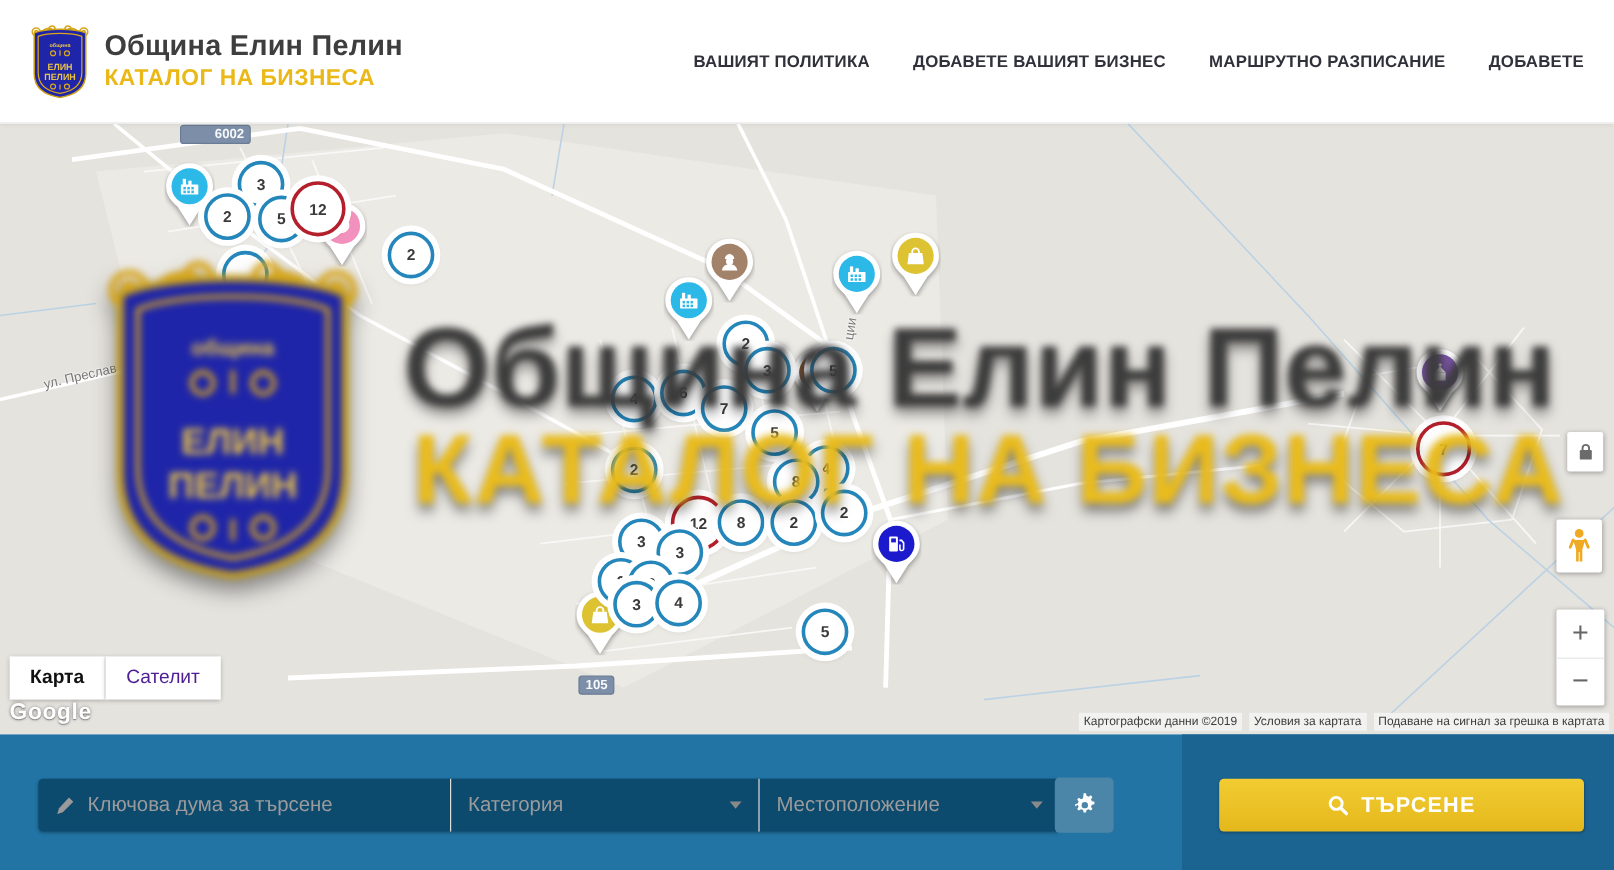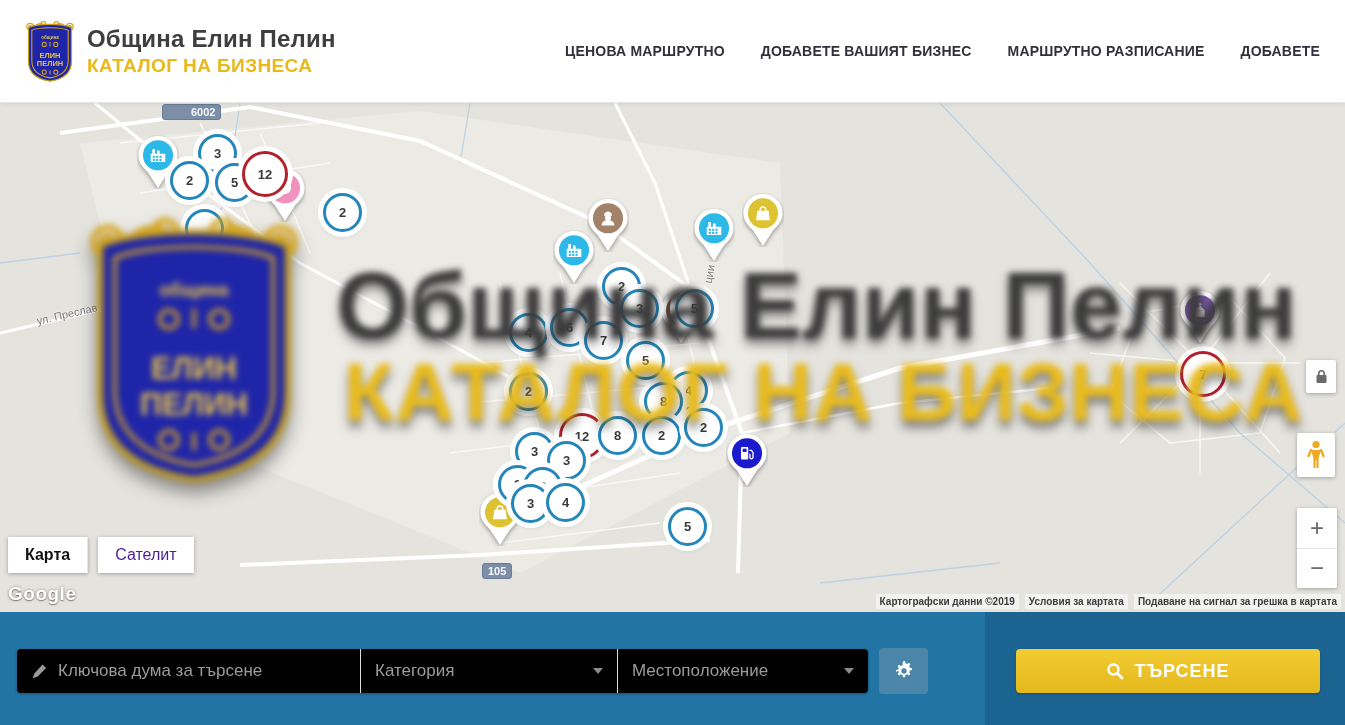--- a/index.html
+++ b/index.html
@@ -29,41 +29,41 @@
            font-size:13px;font-weight:600;color:#3a3a3a;z-index:6;cursor:pointer;}
   .cluster.red{width:40px;height:40px;margin:-24px 0 0 -24px;border-color:#b3202c;}
   
   .wm{position:absolute;pointer-events:none;z-index:10;}
   .wm-emblem{left:85px;top:110px;filter:blur(3px) drop-shadow(0 10px 9px rgba(0,0,0,.45));}
   .wm-line1{left:336px;top:156px;font-size:94px;font-weight:bold;color:#3c3c3c;line-height:1;
             filter:blur(3px);text-shadow:0 6px 9px rgba(0,0,0,.45);white-space:nowrap;}
   .wm-line2{left:344px;top:248px;font-size:82px;font-weight:bold;color:#e9bb1b;line-height:1;
             filter:blur(3px);text-shadow:0 7px 9px rgba(0,0,0,.5);white-space:nowrap;letter-spacing:1px;}
   
-  .maptype{position:absolute;left:8px;top:434px;display:flex;z-index:20;gap:10px;}
+  .maptype{position:absolute;left:8px;top:444px;display:flex;z-index:20;}
   .maptype div{background:#fff;height:36px;display:flex;align-items:center;justify-content:center;
                box-shadow:0 1px 4px rgba(0,0,0,.3);cursor:pointer;font-size:16px;padding:0 17px;}
   .maptype .mt-map{font-weight:bold;color:#111;border-right:1px solid #e8e8e8;}
   .maptype .mt-sat{color:#4c1d95;}
   .google-logo{position:absolute;left:8px;top:480px;z-index:20;color:#fff;font-size:19px;font-weight:bold;
                letter-spacing:.5px;text-shadow:0 0 3px rgba(0,0,0,.4),0 1px 1px rgba(0,0,0,.35);cursor:pointer;}
   .attrib{position:absolute;right:4px;top:491px;z-index:20;display:flex;gap:6px;}
-  .attrib span{background:rgba(245,245,245,.85);color:#3c3c3c;font-size:10px;padding:2px 4px;white-space:nowrap;font-weight:bold;}
+  .attrib span{background:rgba(245,245,245,.85);color:#3c3c3c;font-size:10px;padding:2px 4px;white-space:nowrap;}
   .ctrl{position:absolute;background:#fff;box-shadow:0 1px 4px rgba(0,0,0,.3);border-radius:2px;z-index:20;
         display:flex;align-items:center;justify-content:center;cursor:pointer;}
   .ctrl-lock{left:1306px;top:257px;width:30px;height:33px;}
   .ctrl-pegman{left:1297px;top:330px;width:38px;height:44px;}
   .zoombox{position:absolute;left:1297px;top:405px;width:40px;height:80px;background:#fff;border-radius:2px;
            box-shadow:0 1px 4px rgba(0,0,0,.3);z-index:20;display:flex;flex-direction:column;}
   .zoombox div{flex:1;display:flex;align-items:center;justify-content:center;font-size:24px;color:#666;cursor:pointer;}
   .zoombox .zin{border-bottom:1px solid #e6e6e6;}
   
   .searchbar{position:absolute;left:0;top:612px;width:1345px;height:113px;background:#2174a4;z-index:30;}
   .search-panel-right{position:absolute;left:985px;top:0;width:360px;height:127px;background:#1b6390;}
-  .fieldbar{position:absolute;left:17px;top:37px;width:851px;height:44px;background:#000000;border-radius:4px;
+  .fieldbar{position:absolute;left:32px;top:37px;width:851px;height:44px;background:#0c4a6e;border-radius:4px;
             display:flex;box-shadow:0 1px 3px rgba(0,0,0,.3);}
   .field{display:flex;align-items:center;gap:10px;padding:0 14px;box-sizing:border-box;color:#9b9b9b;
          font-size:17px;cursor:text;}
   .field.sel{cursor:pointer;justify-content:space-between;}
   .f1{width:343px;}
   .f2{width:257px;border-left:1px solid #ddd;text-align:center;}
   .f3{width:251px;border-left:1px solid #ddd;}
   .caret{width:0;height:0;border-left:5px solid transparent;border-right:5px solid transparent;
          border-top:6px solid #8a8a8a;}
   .gearbtn{position:absolute;left:879px;top:36px;width:49px;height:46px;background:#4b86a9;border-radius:4px;
@@ -103,21 +103,21 @@
           <circle cx="74" cy="126" r="5"></circle>
           <path d="M60 122v10"></path>
       </g>
     </svg>
     <div class="logo-text">
       <div class="t1">Община Елин Пелин</div>
       <div class="t2">КАТАЛОГ НА БИЗНЕСА</div>
     </div>
   </div>
   <nav class="nav" id="main-nav">
-      <a>ЦЕНОВА МАРШРУТНО</a>
+      <a>ВАШИЯТ ПОЛИТИКА</a>
       <a>ДОБАВЕТЕ ВАШИЯТ БИЗНЕС</a>
       <a>МАРШРУТНО РАЗПИСАНИЕ</a>
       <a>ДОБАВЕТЕ</a>
     </nav>
 </div>
 
 <div class="map">
   <svg class="roads" width="1345" height="509">
     <polygon points="80,40 420,8 780,60 790,330 520,470 150,320" fill="#eceae5"></polygon>
     <g stroke="#fbfaf8" stroke-width="1.5" fill="none" opacity="0.9">
@@ -139,21 +139,21 @@
       <path stroke-width="3" d="M95 0 L180 70 L300 160 L430 230 L520 280"></path>
       <path stroke-width="3" d="M0 230 L130 200 L280 180"></path>
       <path stroke-width="4" d="M240 462 L480 452 L710 437"></path>
       <path stroke-width="5" d="M500 420 L700 330 L900 265 L1120 225"></path>
       <path stroke-width="3" d="M615 0 L655 80 L690 185"></path>
       <path stroke-width="2.5" d="M742 330 L900 300 L1050 285"></path>
     </g>
   </svg>
 
   <div id="badges">
-      <div class="road-badge" style="left: 162px; top: 1px; padding-left: 28px;">6002</div>
+      <div class="road-badge" style="left: 150px; top: 1px; padding-left: 28px;">6002</div>
       <div class="road-badge" style="left: 482px; top: 460px;">105</div>
     </div>
   <div id="labels">
       <div class="street-label" style="left: 36px; top: 205px; transform: rotate(-13deg);">ул. Преслав</div>
       <div class="street-label" style="left: 558px; top: 340px; transform: rotate(-38deg);">бул. „Новосел</div>
       <div class="street-label" style="left: 700px; top: 165px; transform: rotate(-80deg);">ции</div>
     </div>
   <div id="pins">
       <div class="pin" style="left: 137px; top: 32px;"><svg width="42" height="54" viewBox="0 0 40 52">
           <path d="M20 1C9.6 1 1.2 9.4 1.2 19.8c0 7 4.2 11.6 9.2 16.2L20 51l9.6-15c5-4.6 9.2-9.2 9.2-16.2C38.8 9.4 30.4 1 20 1z" fill="#fff" style="filter:drop-shadow(0 2px 2px rgba(0,0,0,.35))"></path>

